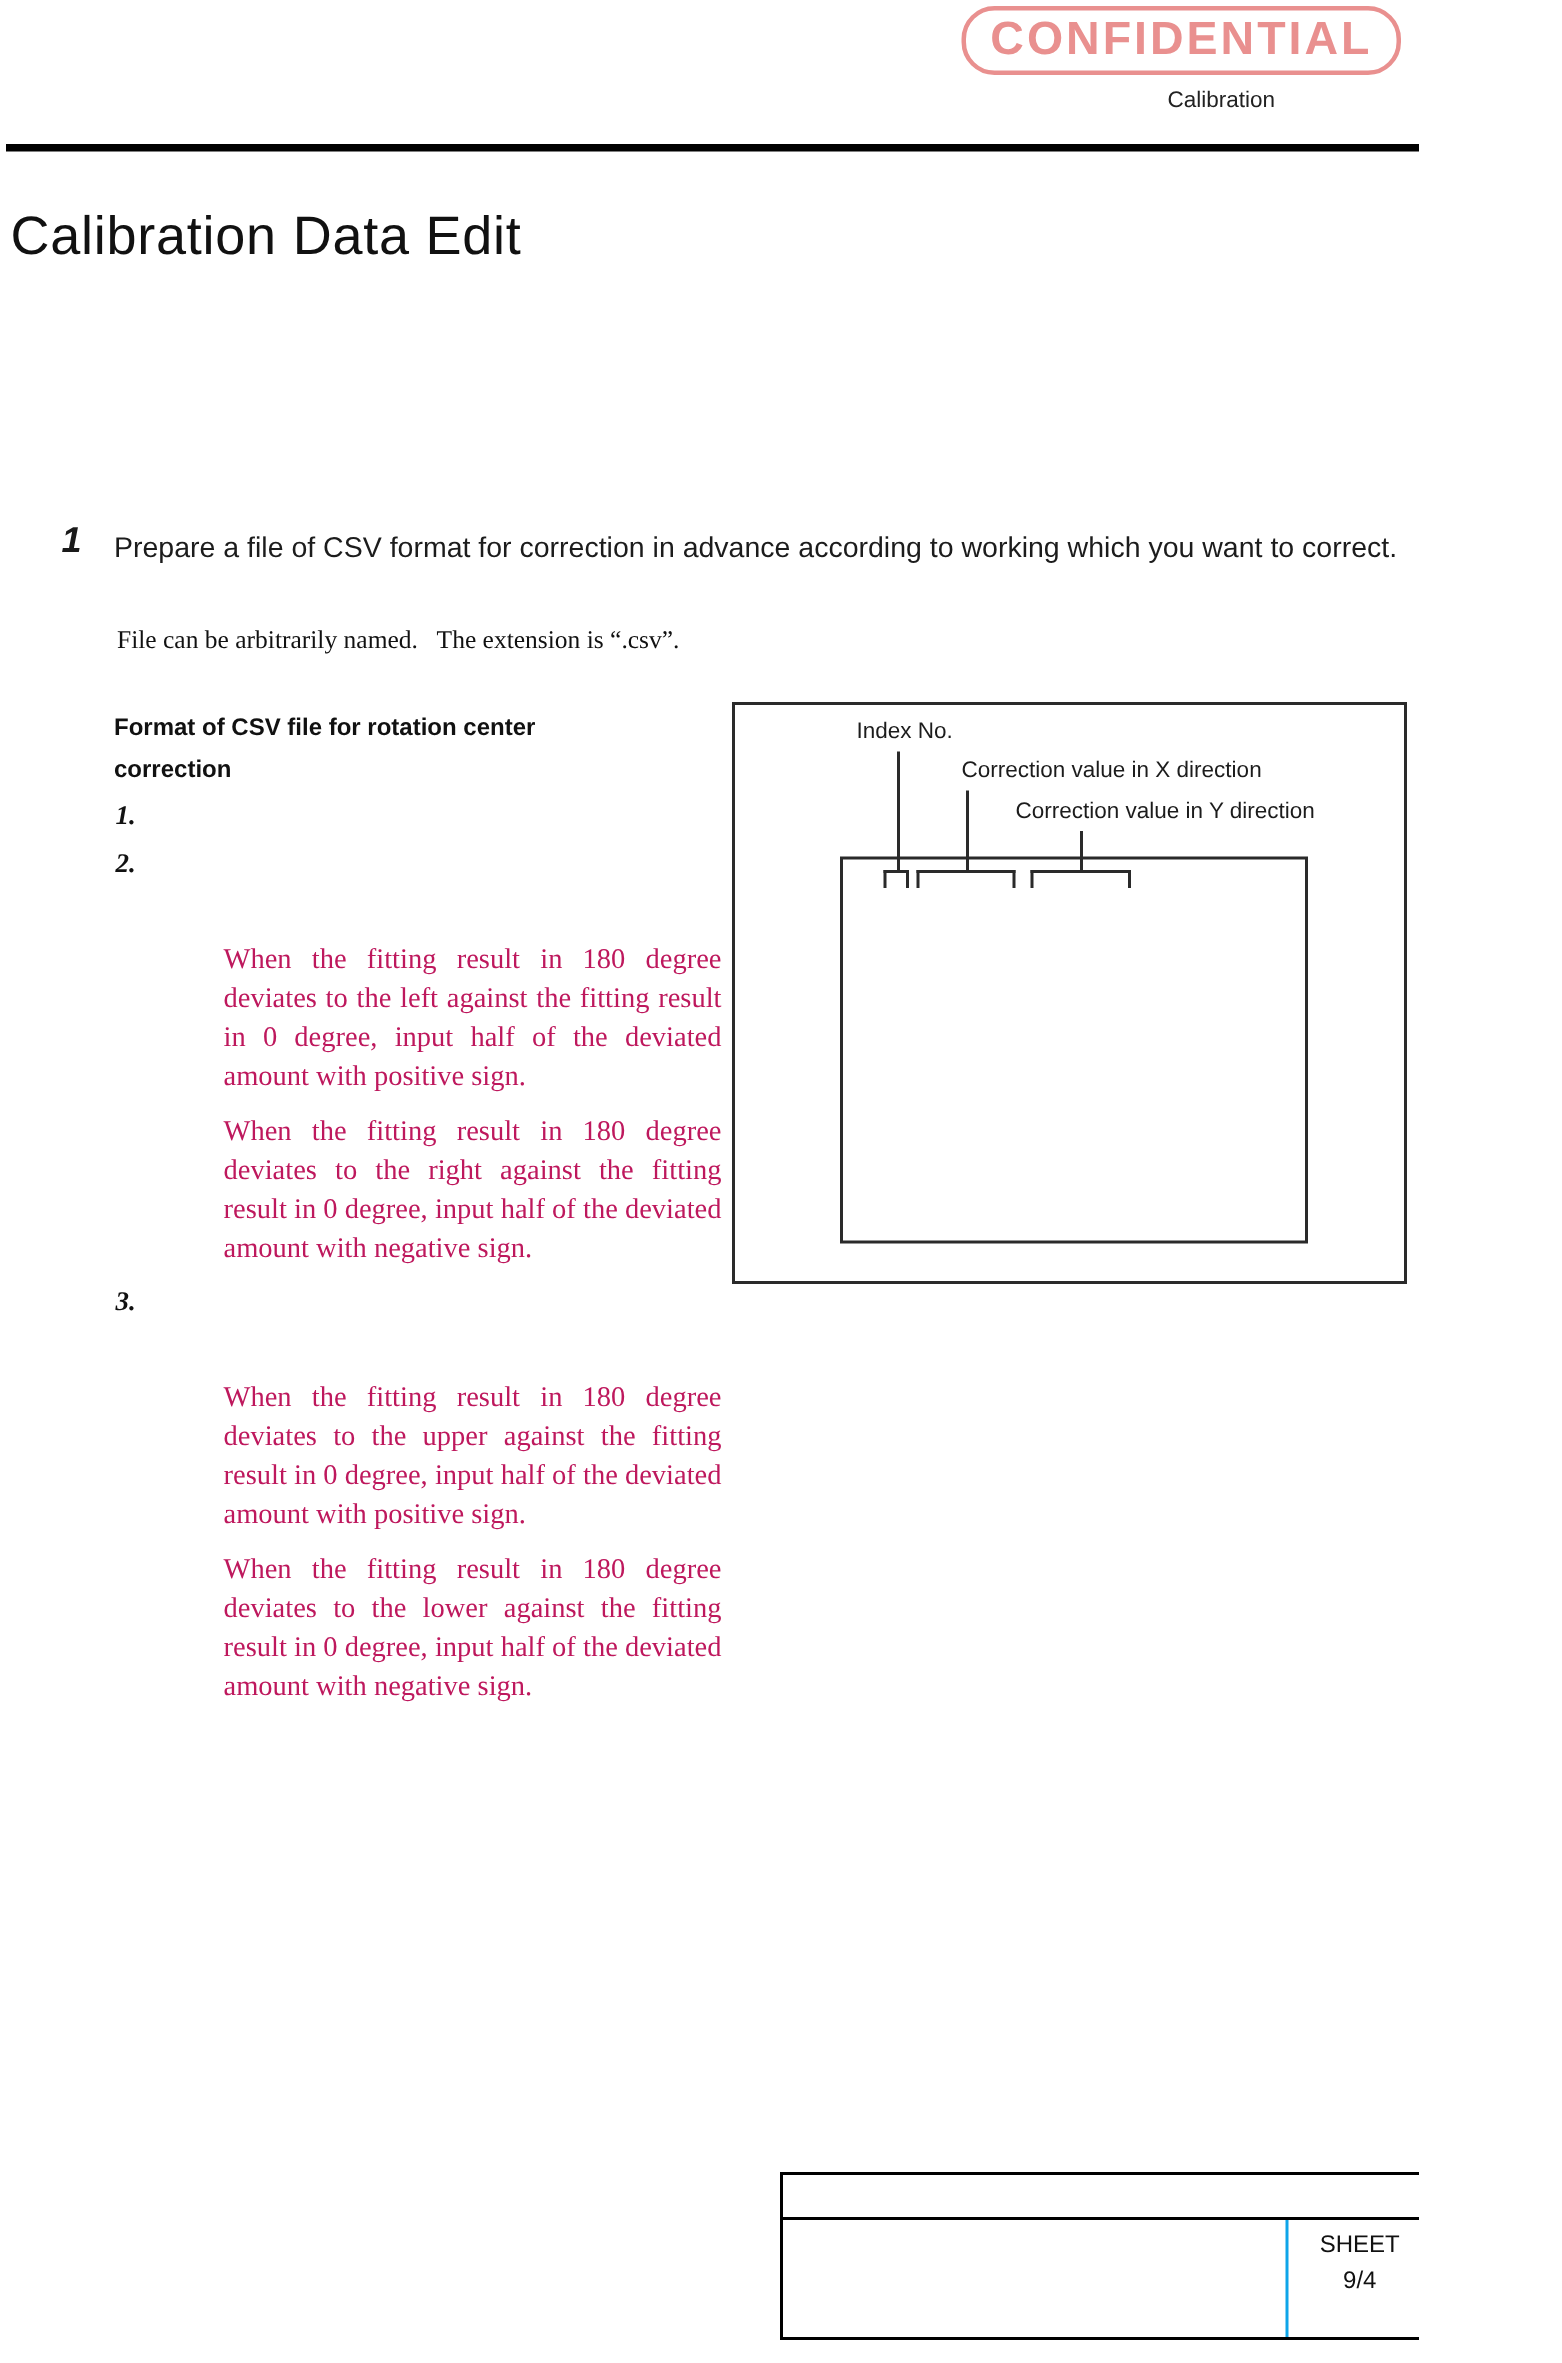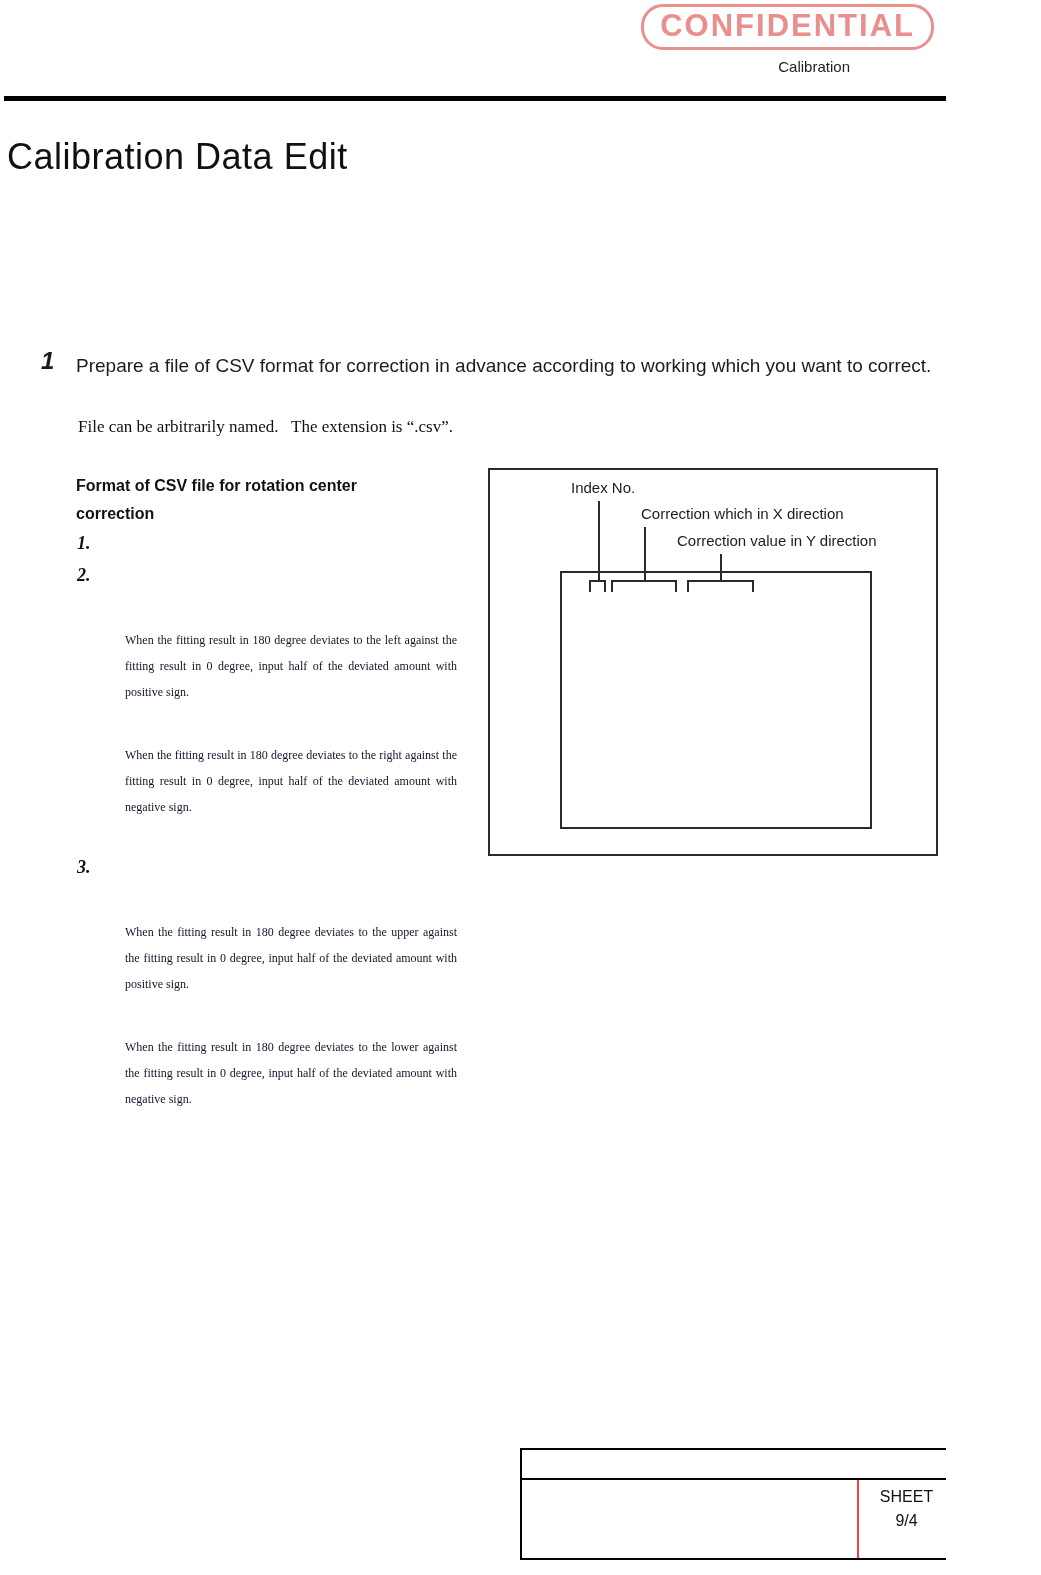--- a/index.html
+++ b/index.html
@@ -104,27 +104,27 @@
     font-weight: bold;
     font-style: italic;
     color: #111;
   }
   .item-1 { top: 533px; }
   .item-2 { top: 565px; }
   .item-3 { top: 857px; }
 
   .para {
     position: absolute;
-    left: 125px;
+    left: 149px;
     width: 332px;
     font-family: "Liberation Serif", serif;
-    font-size: 12px;
+    font-size: 19px;
     line-height: 26px;
     text-align: justify;
-    color: #0f172a;
+    color: #be185d;
   }
   .para-a { top: 627px; }
   .para-b { top: 742px; }
   .para-c { top: 919px; }
   .para-d { top: 1034px; }
 
   
   .diagram {
     position: absolute;
     top: 468px;
@@ -196,21 +196,21 @@
   .ft-body {
     position: relative;
     height: 78px;
   }
   .ft-cell {
     position: absolute;
     top: 0;
     right: 0;
     bottom: 0;
     width: 97px;
-    border-left: 2px solid #ef4444;
+    border-left: 2px solid #0ea5e9;
     box-sizing: border-box;
     text-align: center;
   }
   .ft-sheet {
     margin-top: 8px;
     font-size: 16px;
     color: #111;
   }
   .ft-num {
     margin-top: 6px;
@@ -243,21 +243,21 @@
   <div class="para para-a">When the fitting result in 180 degree deviates to the left against the fitting result in 0 degree, input half of the deviated amount with positive sign.</div>
   <div class="para para-b">When the fitting result in 180 degree deviates to the right against the fitting result in 0 degree, input half of the deviated amount with negative sign.</div>
 
   <div class="item-num item-3">3.</div>
 
   <div class="para para-c">When the fitting result in 180 degree deviates to the upper against the fitting result in 0 degree, input half of the deviated amount with positive sign.</div>
   <div class="para para-d">When the fitting result in 180 degree deviates to the lower against the fitting result in 0 degree, input half of the deviated amount with negative sign.</div>
 
   <div class="diagram">
     <div class="diag-label lbl-index">Index No.</div>
-    <div class="diag-label lbl-x">Correction which in X direction</div>
+    <div class="diag-label lbl-x">Correction value in X direction</div>
     <div class="diag-label lbl-y">Correction value in Y direction</div>
 
     <div class="leader line1"></div>
     <div class="leader line2"></div>
     <div class="leader line3"></div>
 
     <div class="bracket bracket1"></div>
     <div class="bracket bracket2"></div>
     <div class="bracket bracket3"></div>
 

